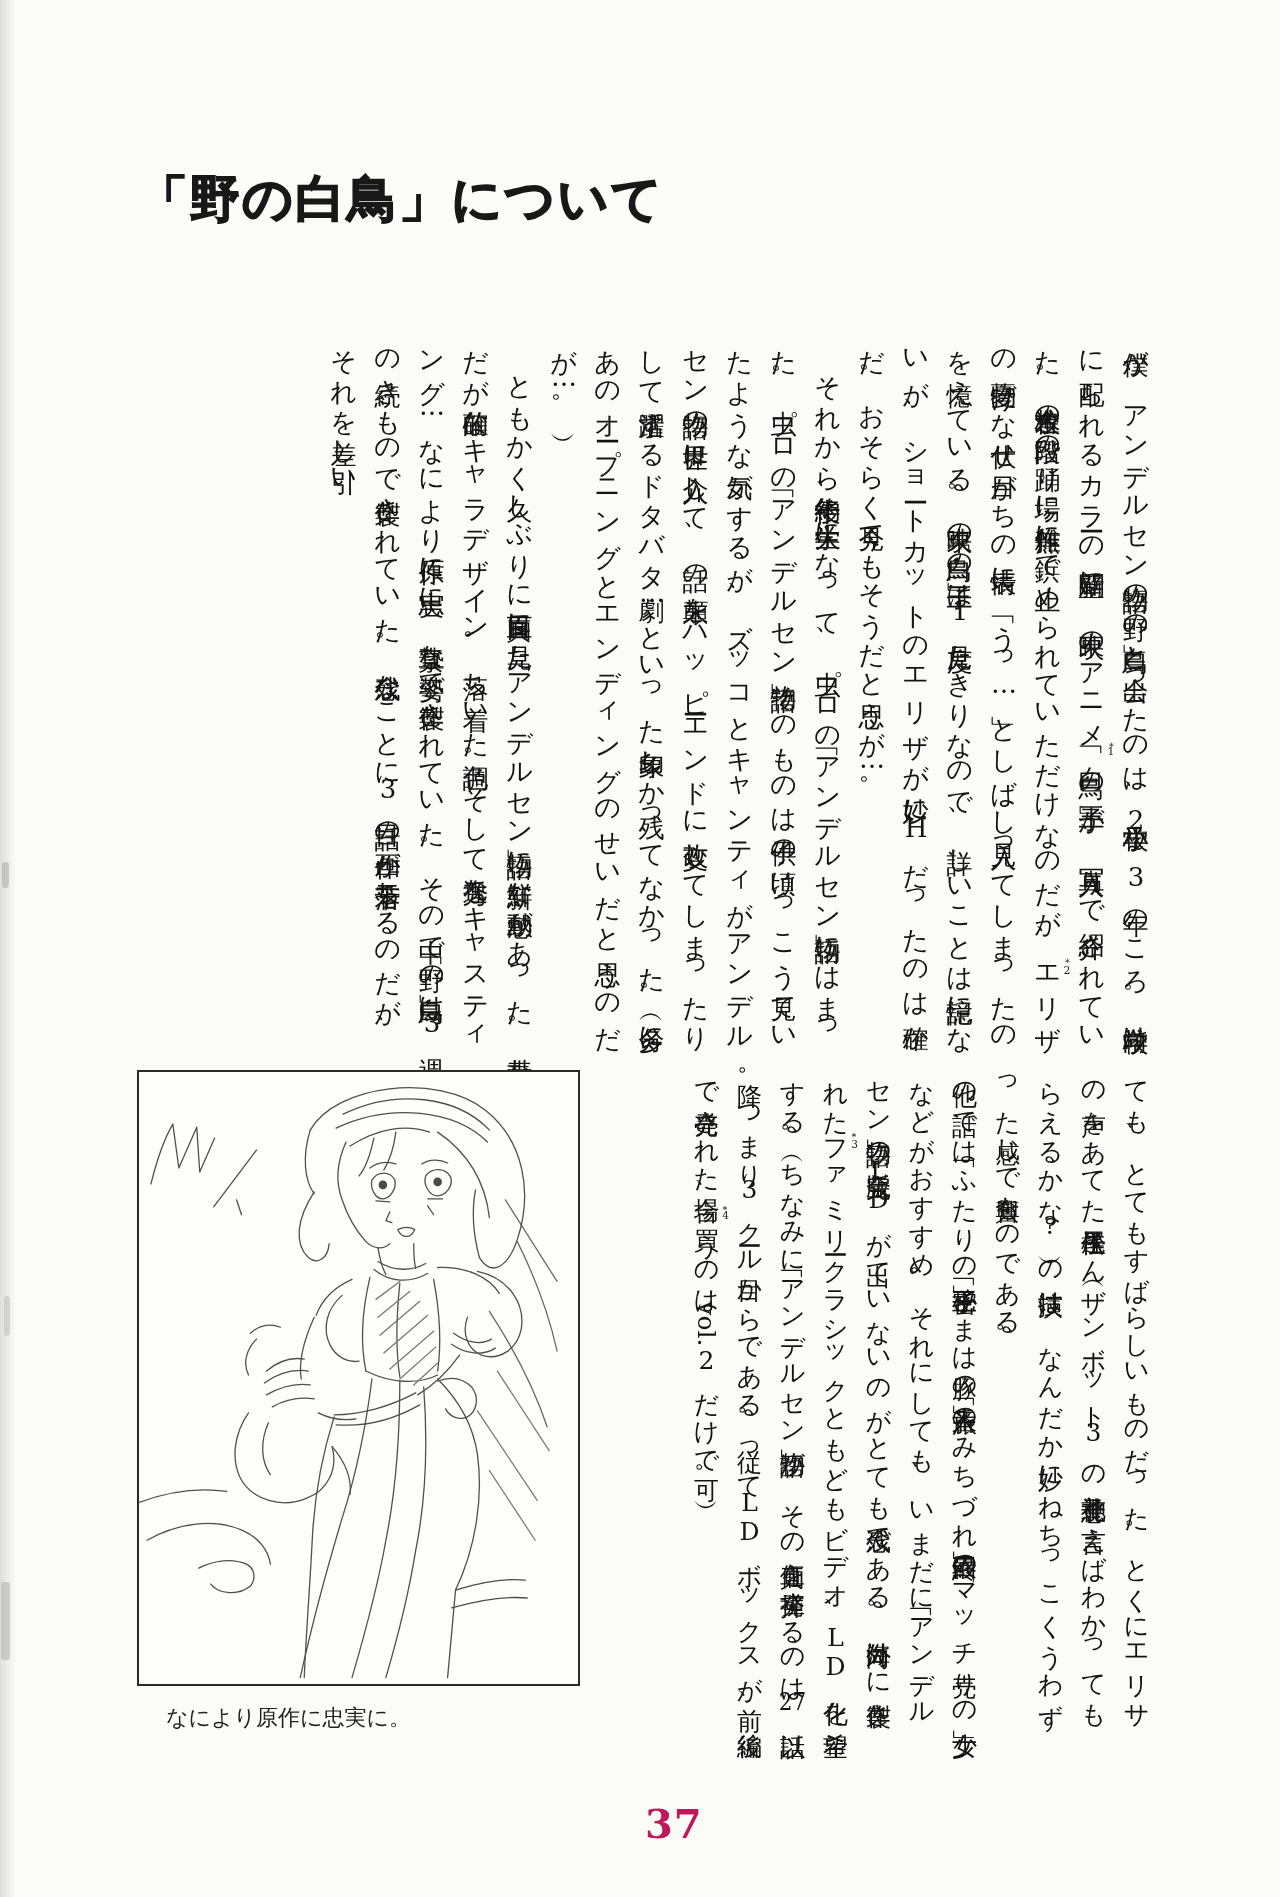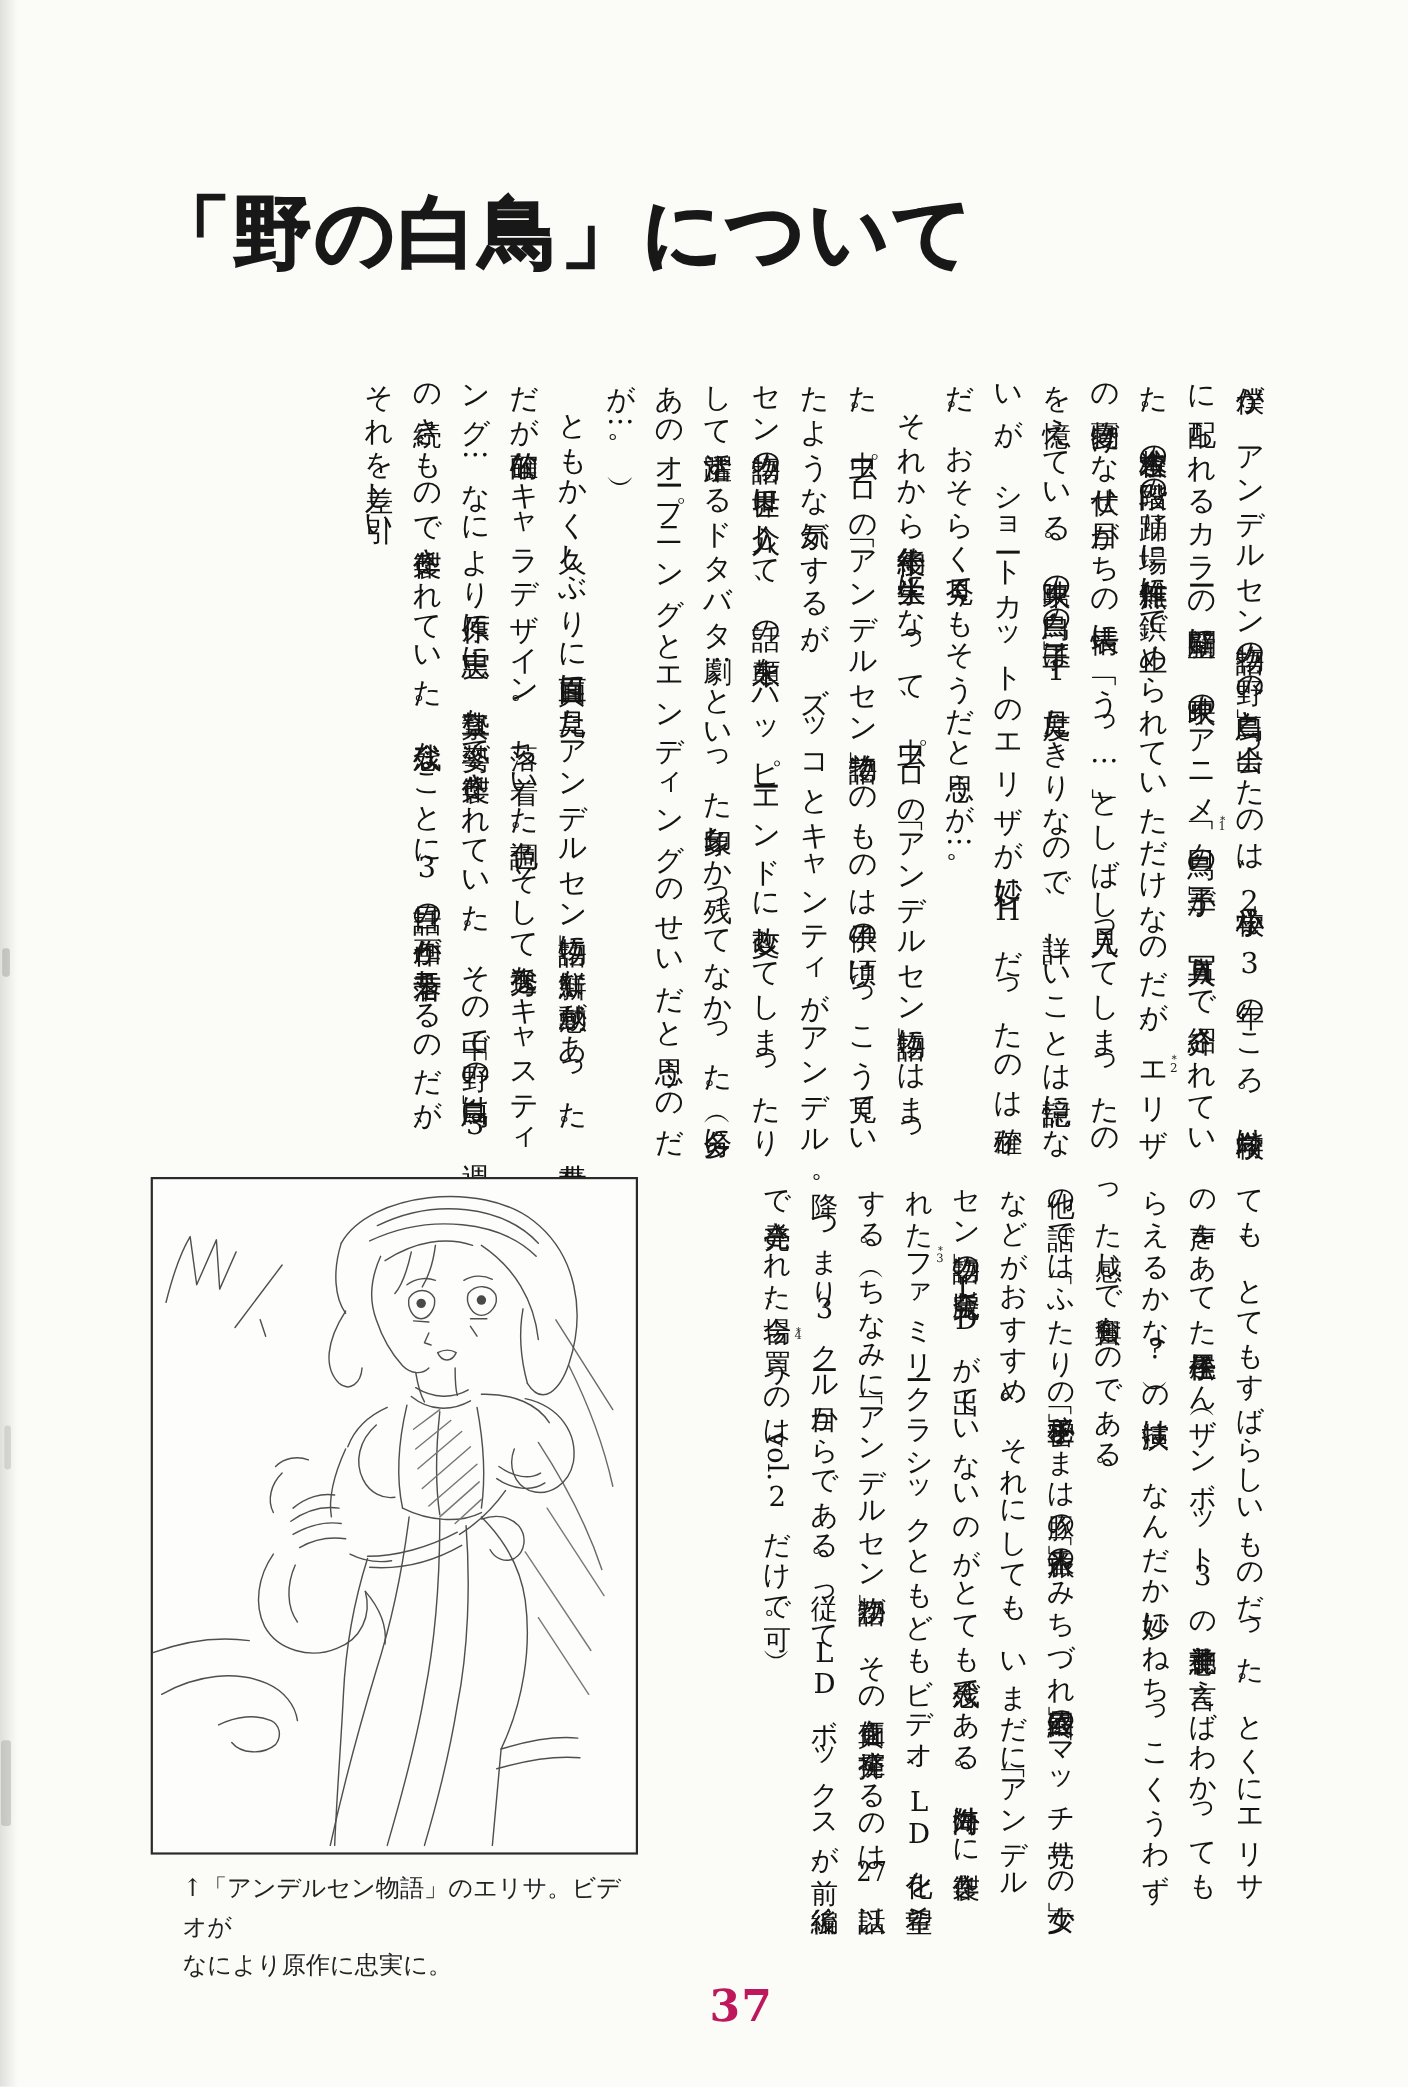--- a/index.html
+++ b/index.html
@@ -18,22 +18,22 @@
     position: absolute; left: 0; top: 0; width: 16px; height: 100%;
     background: linear-gradient(to right, rgba(150,150,148,0.28), rgba(150,150,148,0));
   }
   .smudge { position: absolute; background: #9a9a96; border-radius: 3px; }
   .smudge.s1 { left: 2px; top: 862px;  width: 7px;  height: 26px; opacity: .45; }
   .smudge.s2 { left: 1px; top: 1582px; width: 9px;  height: 78px; opacity: .4; }
   .smudge.s3 { left: 4px; top: 1296px; width: 6px;  height: 40px; opacity: .3; }
 
   
   .title {
-    position: absolute; left: 138px; top: 127px;
-    font-size: 72px; font-weight: 700; letter-spacing: 2px;
+    position: absolute; left: 138px; top: 140px;
+    font-size: 50px; font-weight: 700; letter-spacing: 2px;
     line-height: 1; white-space: nowrap; text-align: right;
     -webkit-text-stroke: 1.5px #181818;
   }
   .subtitle {
     position: absolute; left: 838px; top: 252px;
     font-size: 40px; font-weight: 700; line-height: 1;
     white-space: nowrap; -webkit-text-stroke: 0.8px #181818;
   }
 
   
@@ -190,19 +190,18 @@
       <path d="M 314 538 C 342 530 368 526 390 528"></path>
       <path d="M 300 310 C 314 305 326 308 334 316 C 342 326 340 340 330 346 C 322 350 312 346 308 338"></path>
 
       <path d="M 0 432 C 30 421 60 417 88 421"></path>
       <path d="M 8 470 C 40 452 76 448 104 460 C 120 467 130 480 132 494"></path>
       <path d="M 60 498 C 76 490 94 488 108 494 C 116 498 118 508 112 516 C 100 526 80 524 72 514"></path>
     </svg>
   </div>
 
   <div class="caption">
-    <div>↑「アンデルセン物語」のエリサ。ビデオが</div>
     <div>なにより原作に忠実に。</div>
   </div>
 
   <div class="page-number">37</div>
 
 </div>
 
 </body></html>

